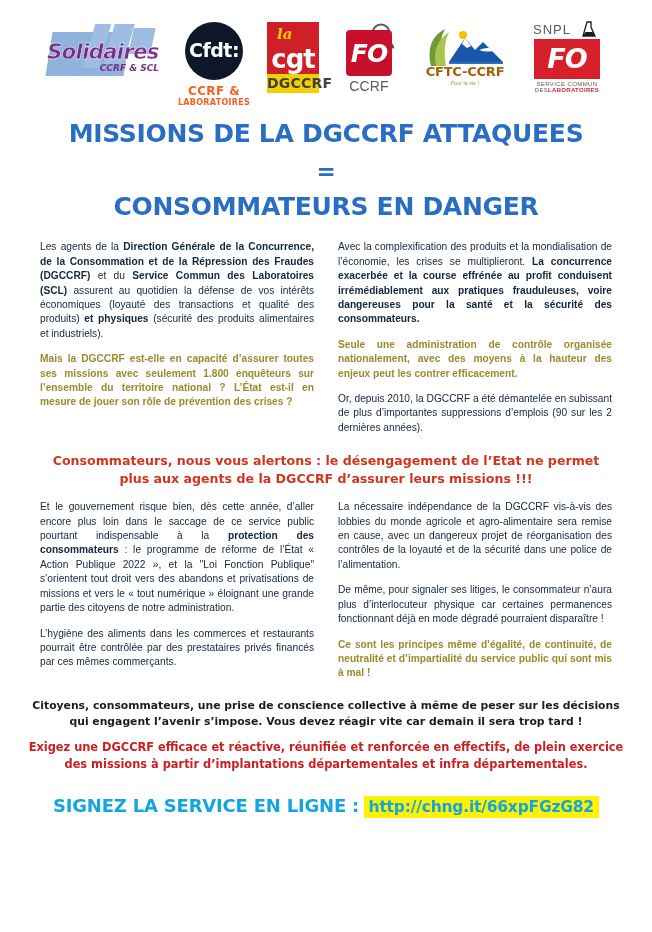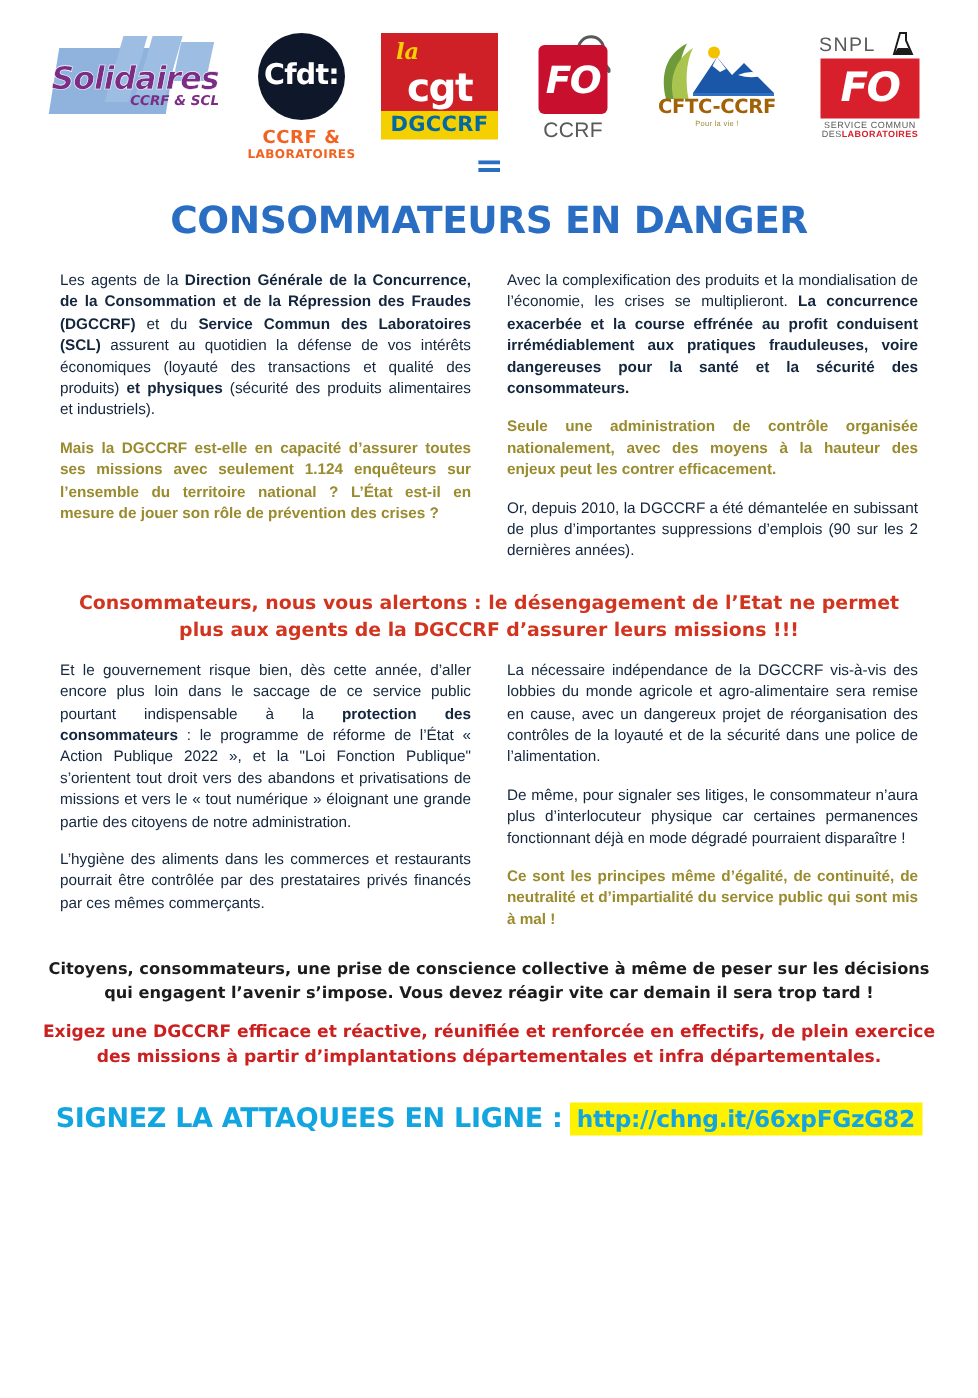--- a/index.html
+++ b/index.html
@@ -99,21 +99,21 @@
   }
   .cfdt-l2 {
     color: #f26322;
     font-family: "DejaVu Sans", sans-serif;
     font-weight: bold;
     font-size: 8px;
     letter-spacing: 0.3px;
   }
 
   
-  .logo-cgt { width: 78px; border-radius: 28px; }
+  .logo-cgt { width: 52px; border-radius: 28px; }
   .cgt-red {
     background: #cf2027;
     height: 52px;
     position: relative;
   }
   .cgt-la {
     position: absolute;
     left: 10px; top: 3px;
     color: #f5d000;
     font-family: "DejaVu Serif", serif;
@@ -128,21 +128,21 @@
     color: #ffffff;
     font-family: "DejaVu Sans", sans-serif;
     font-weight: bold;
     font-size: 26px;
     letter-spacing: -1px;
     line-height: 28px;
   }
   .cgt-yellow {
     background: #f5d000;
     text-align: center;
-    color: #0369a1;
+    color: #404040;
     font-family: "DejaVu Sans", sans-serif;
     font-weight: bold;
     font-size: 14px;
     letter-spacing: 0.2px;
     padding: 1px 0 2px 0;
   }
 
   
   .logo-foccrf { width: 72px; text-align: center; position: relative; }
   .fo-box {
@@ -393,28 +393,29 @@
     <div class="snpl-box">
       <span>FO</span>
     </div>
     <div class="snpl-l1">SERVICE COMMUN</div>
     <div class="snpl-l2"><i>DES</i><b>LABORATOIRES</b></div>
   </div>
 
 </div>
 
 <div class="headline">
+  <div class="h-main">MISSIONS DE LA DGCCRF ATTAQUEES</div>
   <div class="h-equals">=</div>
   <div class="h-main2">CONSOMMATEURS EN DANGER</div>
 </div>
 
 <div class="cols first">
   <div class="col" id="s1-left">
       <p class="">Les agents de la <b>Direction Générale de la Concurrence, de la Consommation et de la Répression des Fraudes (DGCCRF)</b> et du <b>Service Commun des Laboratoires (SCL)</b> assurent au quotidien la défense de vos intérêts économiques (loyauté des transactions et qualité des produits) <b>et physiques</b> (sécurité des produits alimentaires et industriels).</p>
-      <p class="olive">Mais la DGCCRF est-elle en capacité d’assurer toutes ses missions avec seulement 1.124 enquêteurs sur l’ensemble du territoire national ? L’État est-il en mesure de jouer son rôle de prévention des crises ?</p>
+      <p class="olive">Mais la DGCCRF est-elle en capacité d’assurer toutes ses missions avec seulement 1.800 enquêteurs sur l’ensemble du territoire national ? L’État est-il en mesure de jouer son rôle de prévention des crises ?</p>
     </div>
   <div class="col" id="s1-right">
       <p class="">Avec la complexification des produits et la mondialisation de l’économie, les crises se multiplieront. <b>La concurrence exacerbée et la course effrénée au profit conduisent irrémédiablement aux pratiques frauduleuses, voire dangereuses pour la santé et la sécurité des consommateurs.</b></p>
       <p class="olive">Seule une administration de contrôle organisée nationalement, avec des moyens à la hauteur des enjeux peut les contrer efficacement.</p>
       <p class="">Or, depuis 2010, la DGCCRF a été démantelée en subissant de plus d’importantes suppressions d’emplois (90 sur les 2 dernières années).</p>
     </div>
 </div>
 
 <div class="alert">Consommateurs, nous vous alertons : le désengagement de l’Etat ne permet plus aux agents de la DGCCRF d’assurer leurs missions !!!</div>
 
@@ -427,15 +428,15 @@
       <p class="">La nécessaire indépendance de la DGCCRF vis-à-vis des lobbies du monde agricole et agro-alimentaire sera remise en cause, avec un dangereux projet de réorganisation des contrôles de la loyauté et de la sécurité dans une police de l’alimentation.</p>
       <p class="">De même, pour signaler ses litiges, le consommateur n’aura plus d’interlocuteur physique car certaines permanences fonctionnant déjà en mode dégradé pourraient disparaître !</p>
       <p class="olive">Ce sont les principes même d’égalité, de continuité, de neutralité et d’impartialité du service public qui sont mis à mal !</p>
     </div>
 </div>
 
 <div class="closing closing-dark">Citoyens, consommateurs, une prise de conscience collective à même de peser sur les décisions qui engagent l’avenir s’impose. Vous devez réagir vite car demain il sera trop tard !</div>
 <div class="closing closing-red">Exigez une DGCCRF efficace et réactive, réunifiée et renforcée en effectifs, de plein exercice des missions à partir d’implantations départementales et infra départementales.</div>
 
 <div class="petition">
-  <span class="p-label">SIGNEZ LA ATTAQUEES EN LIGNE :</span>
+  <span class="p-label">SIGNEZ LA SERVICE EN LIGNE :</span>
   <a class="p-url" href="#">http://chng.it/66xpFGzG82</a>
 </div>
 
 </body></html>

